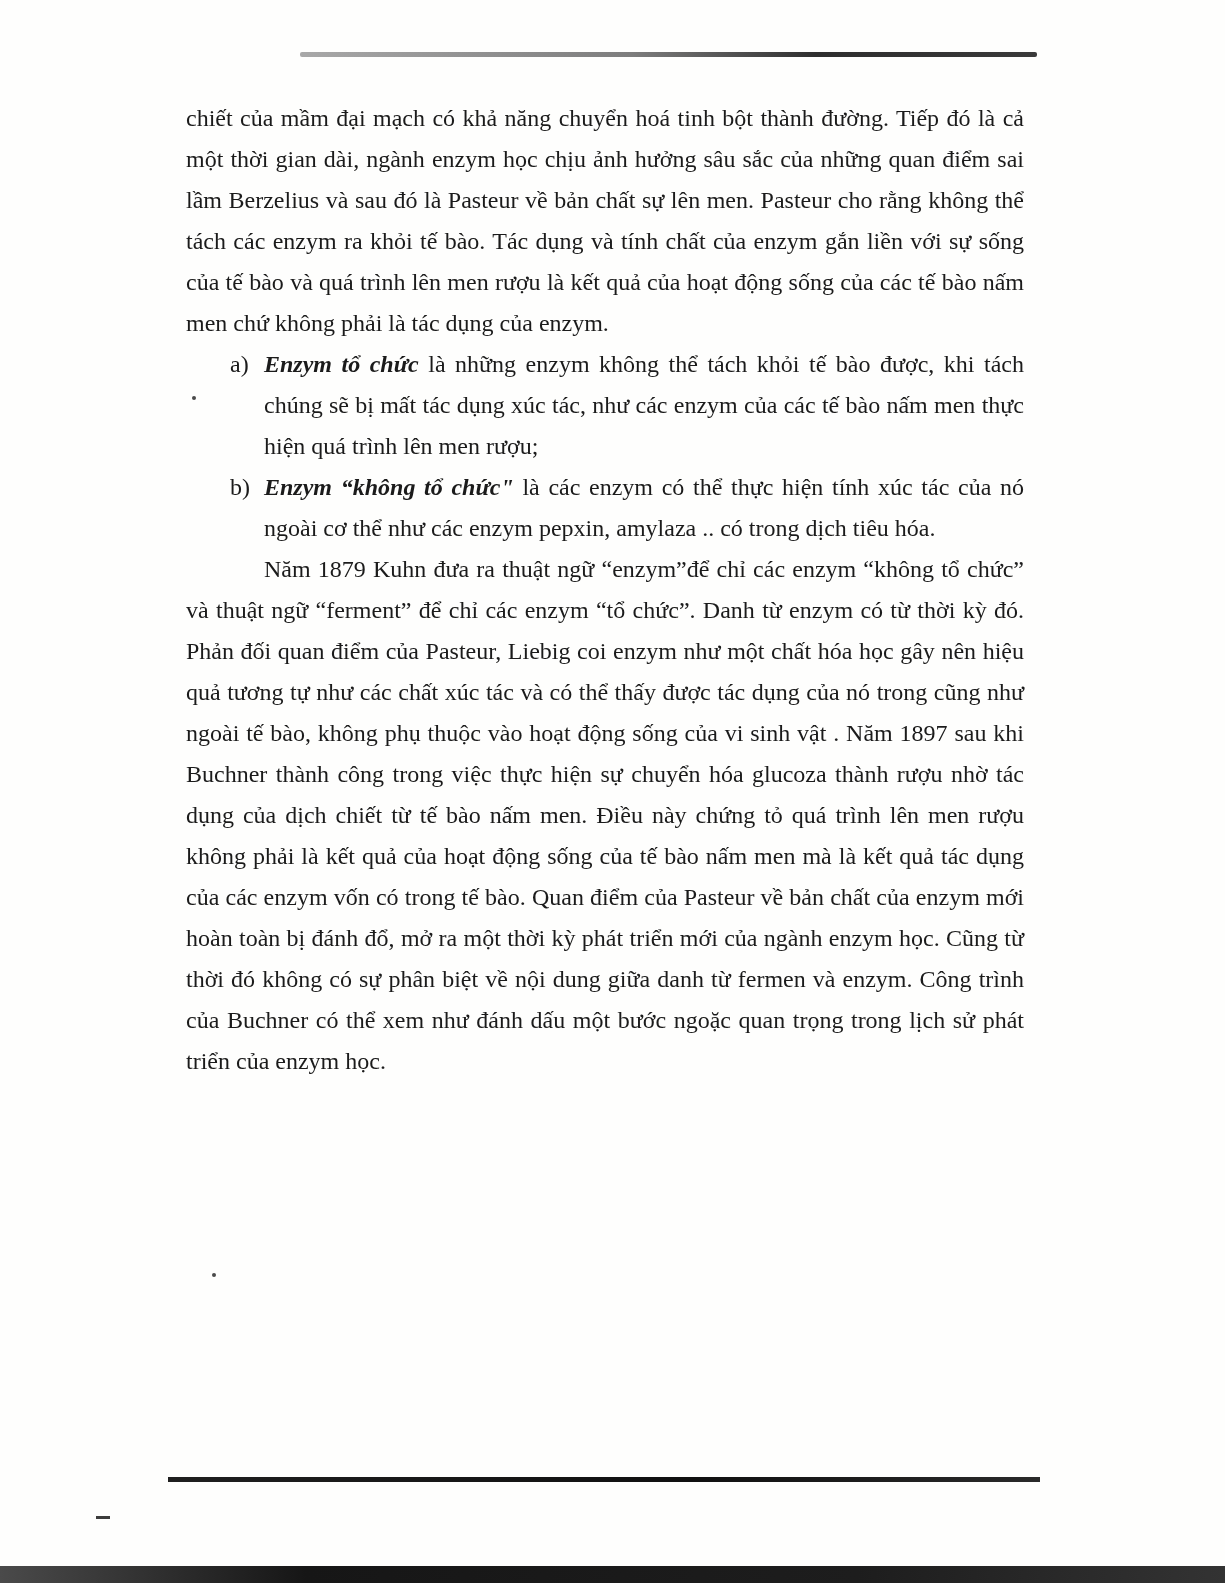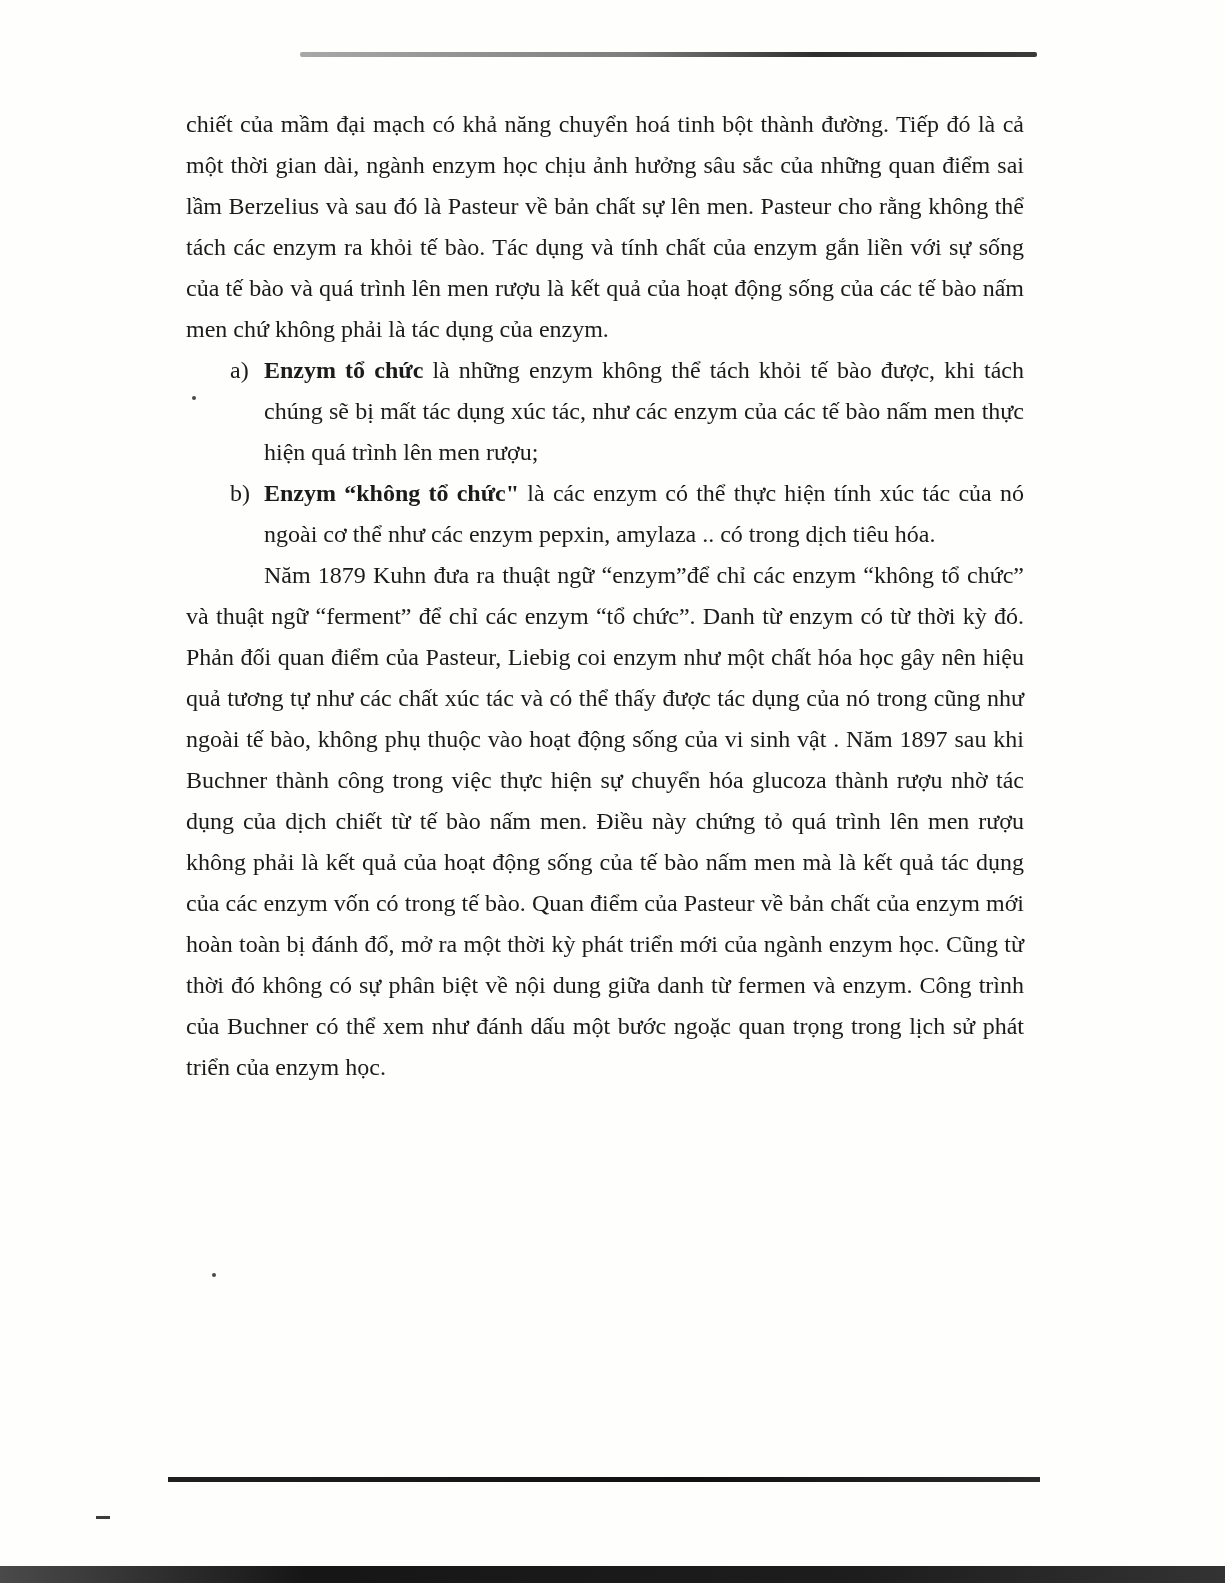--- a/index.html
+++ b/index.html
@@ -21,21 +21,21 @@
     position: absolute;
     top: 52px;
     left: 300px;
     width: 737px;
     height: 5px;
     background: linear-gradient(to right, #a8a8a8, #7d7d7d 45%, #2e2e2e 70%, #3a3a3a);
     border-radius: 2px;
   }
   .content {
     position: absolute;
-    top: 104px;
+    top: 98px;
     left: 186px;
     width: 838px;
     font-size: 24px;
     line-height: 41px;
     text-align: justify;
   }
   .para {
     margin: 0;
     padding: 0;
     text-align: justify;
@@ -52,20 +52,21 @@
     width: 34px;
     margin-left: 44px;
   }
   .list-item .item-text {
     flex: 1;
     margin: 0;
     text-align: justify;
   }
   .lead {
     font-weight: bold;
+    font-style: italic;
   }
   .noise-dot {
     position: absolute;
     width: 4px;
     height: 4px;
     border-radius: 50%;
     background: #4a4a4a;
   }
   .dot1 { top: 396px; left: 192px; }
   .dot2 { top: 1273px; left: 212px; }

